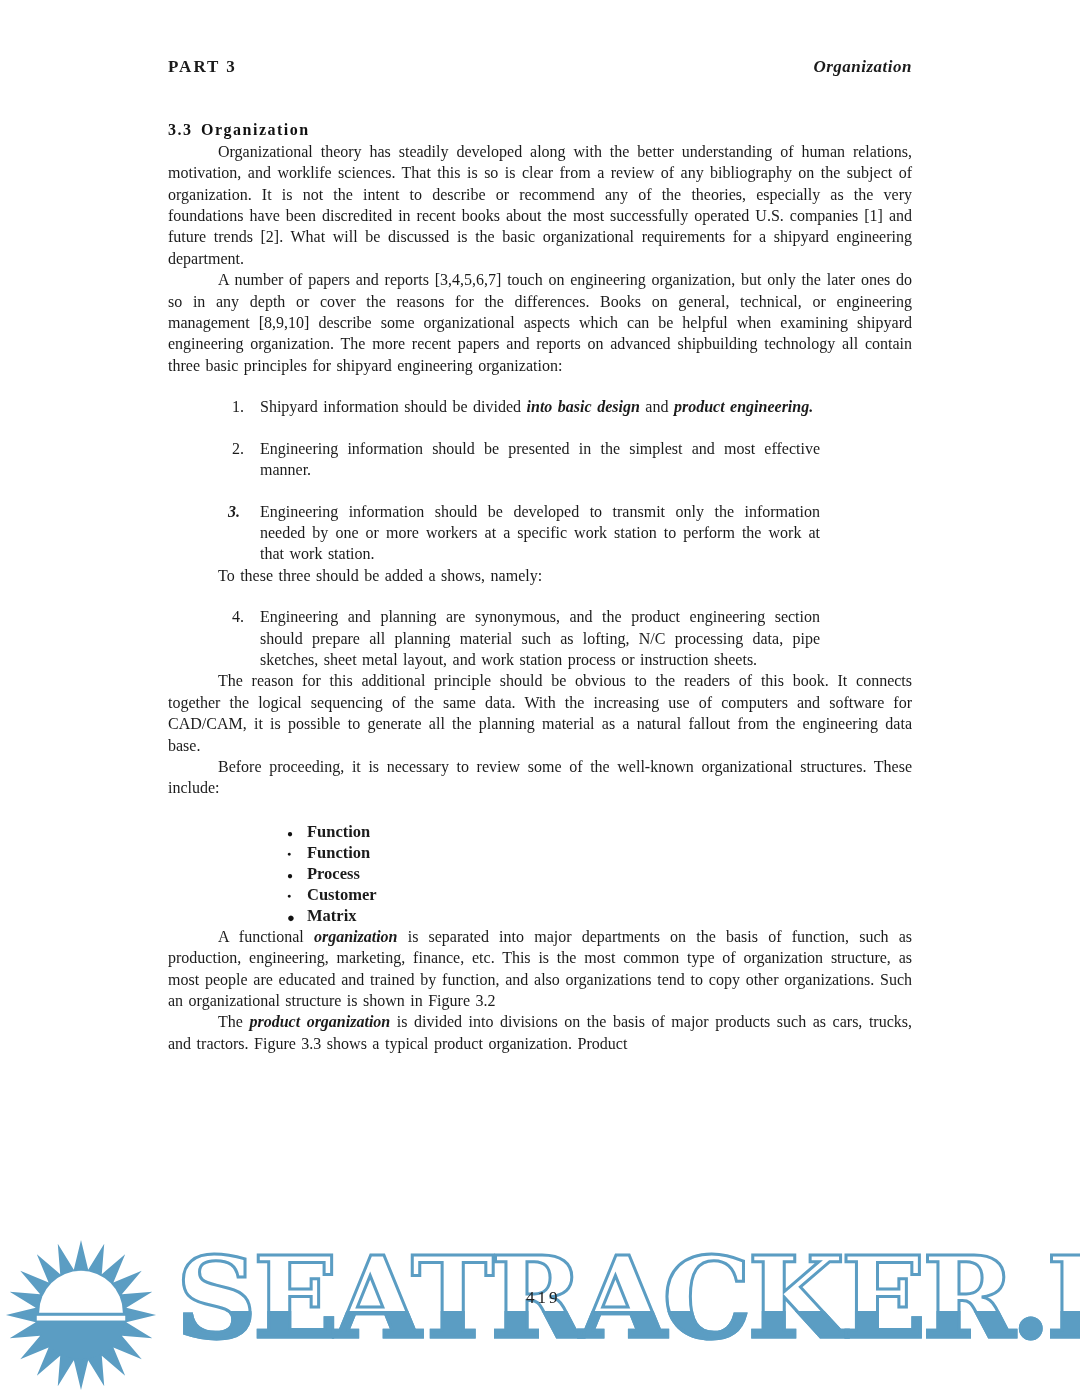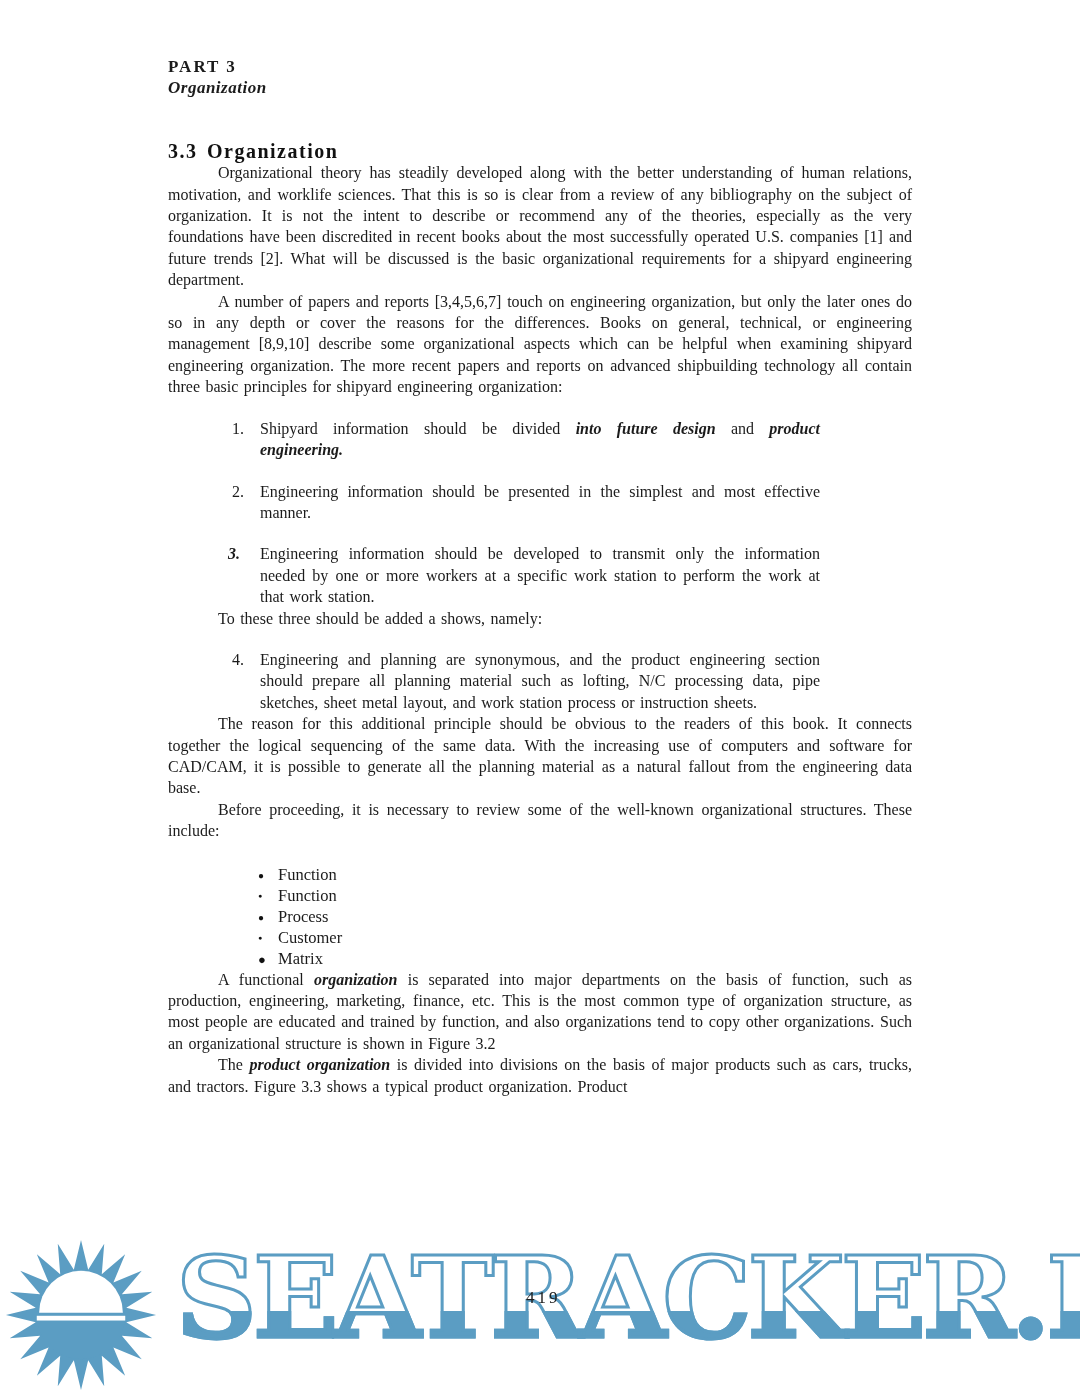--- a/index.html
+++ b/index.html
@@ -17,38 +17,38 @@
     font-weight:bold; font-size:112px; line-height:112px;
     letter-spacing:-4px; white-space:nowrap;
     background:linear-gradient(to bottom, #ffffff 0%, #ffffff 62%, #5b9dc3 62%, #5b9dc3 100%);
     -webkit-background-clip:text; background-clip:text;
     color:transparent; -webkit-text-stroke:3px #5b9dc3;
   }
   .page-number { position:absolute; left:526px; top:1288px; z-index:3; font-size:17px; letter-spacing:3px; color:#202020; }
 
   
   .content { position:absolute; left:168px; top:56px; width:744px; z-index:2; font-size:16px; line-height:21.4px; }
-  .running-header { display:flex; justify-content:space-between; align-items:baseline; font-size:17px;flex-direction:column; }
+  .running-header { display:flex; justify-content:space-between; align-items:baseline; font-size:17px; }
   .hdr-left { font-weight:bold; letter-spacing:2px; }
   .hdr-right { font-weight:bold; font-style:italic; letter-spacing:0.5px; }
 
-  h1.section-title { font-size:20px; font-weight:bold; letter-spacing:1.5px; word-spacing:3px; margin-top:42px; color:#111; }
+  h1.section-title { font-size:16px; font-weight:bold; letter-spacing:1.5px; word-spacing:3px; margin-top:42px; color:#111; }
 
   p.body-par { text-align:justify; word-spacing:1.5px; }
   p.indent { text-indent:50px; }
   p.first { }
 
   .bi { font-weight:bold; font-style:italic; }
 
   .olist { }
   .olitem { position:relative; margin-left:92px; width:560px; text-align:justify; margin-top:20px; word-spacing:1.5px; }
   .olitem .num { position:absolute; left:-28px; top:0; }
   .olitem .num.bi-num { font-weight:bold; font-style:italic; left:-32px; }
 
-  .bullets { margin-left:90px; margin-top:22px; }
+  .bullets { margin-left:119px; margin-top:22px;font-weight:bold; }
   .bullet-row { height:21px; line-height:21px; }
   .dot { display:inline-block; width:20px; vertical-align:middle; color:#111; }
   .dot.sm { font-size:7px; }
   .dot.md { font-size:10px; }
   .dot.lg { font-size:13px; }
   .bullet-label { font-size:16.5px; }
 </style>
 </head>
 <body>
 
@@ -74,21 +74,21 @@
     </div>
 
     <h1 class="section-title">3.3 Organization</h1>
 
     <p class="body-par indent first">Organizational theory has steadily developed along with the better understanding of human relations, motivation, and worklife sciences. That this is so is clear from a review of any bibliography on the subject of organization. It is not the intent to describe or recommend any of the theories, especially as the very foundations have been discredited in recent books about the most successfully operated U.S. companies [1] and future trends [2]. What will be discussed is the basic organizational requirements for a shipyard engineering department.</p>
 
     <p class="body-par indent">A number of papers and reports [3,4,5,6,7] touch on engineering organization, but only the later ones do so in any depth or cover the reasons for the differences. Books on general, technical, or engineering management [8,9,10] describe some organizational aspects which can be helpful when examining shipyard engineering organization. The more recent papers and reports on advanced shipbuilding technology all contain three basic principles for shipyard engineering organization:</p>
 
     <div class="olist">
       <div class="olitem">
-        <span class="num">1.</span><span>Shipyard information should be divided </span><span class="bi">into future design</span><span> and </span><span class="bi">product engineering.</span>
+        <span class="num">1.</span><span>Shipyard information should be divided </span><span class="bi">into basic design</span><span> and </span><span class="bi">product engineering.</span>
       </div>
       <div class="olitem">
         <span class="num">2.</span><span>Engineering information should be presented in the simplest and most effective manner.</span>
       </div>
       <div class="olitem">
         <span class="num bi-num">3.</span><span>Engineering information should be developed to transmit only the information needed by one or more workers at a specific work station to perform the work at that work station.</span>
       </div>
     </div>
 
     <p class="body-par indent">To these three should be added a shows, namely:</p>

